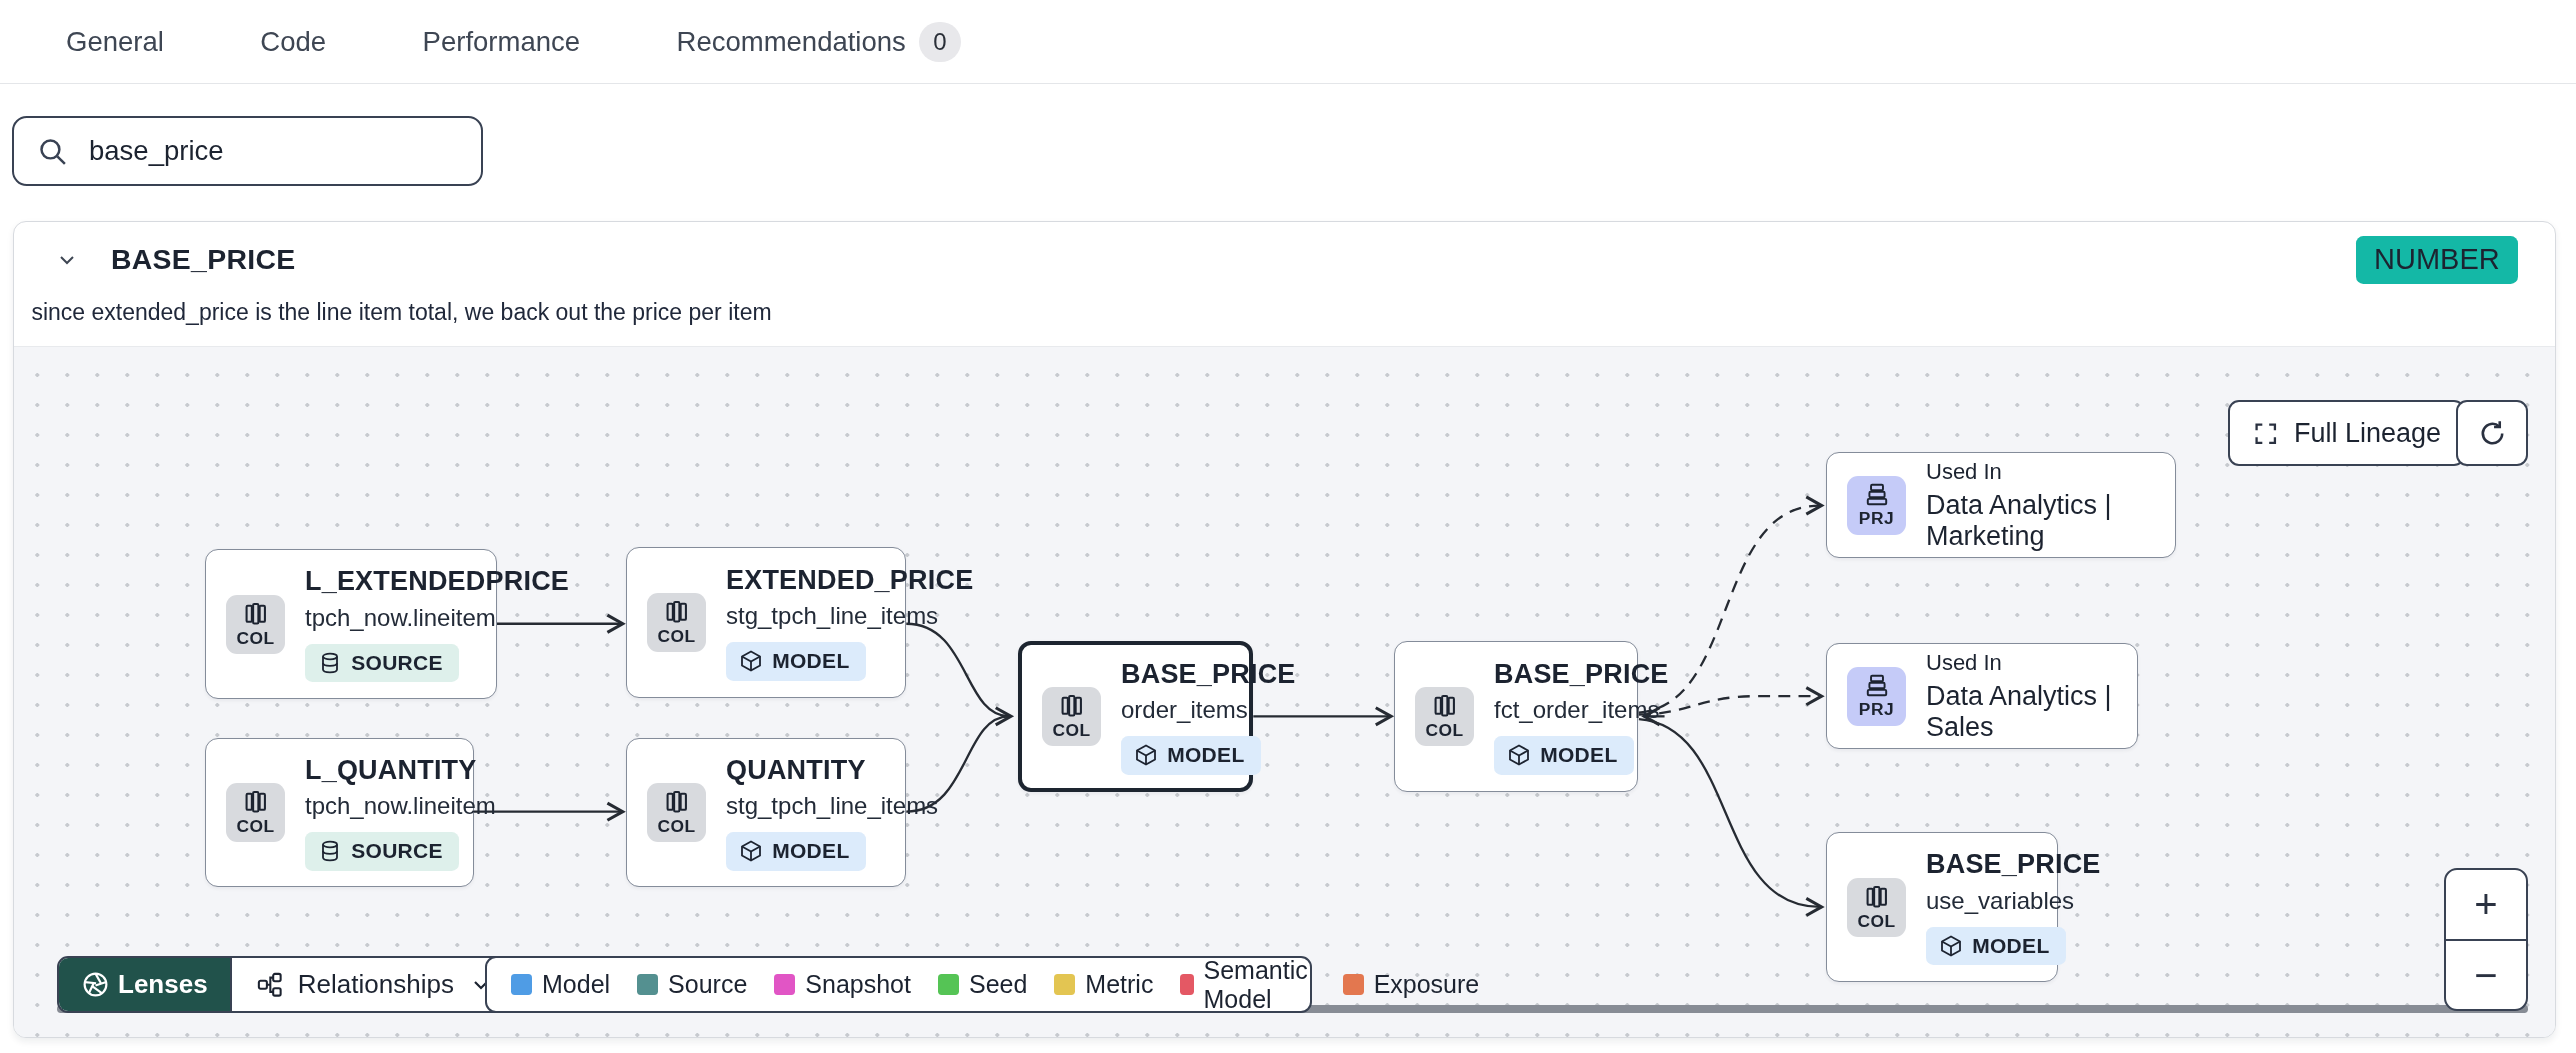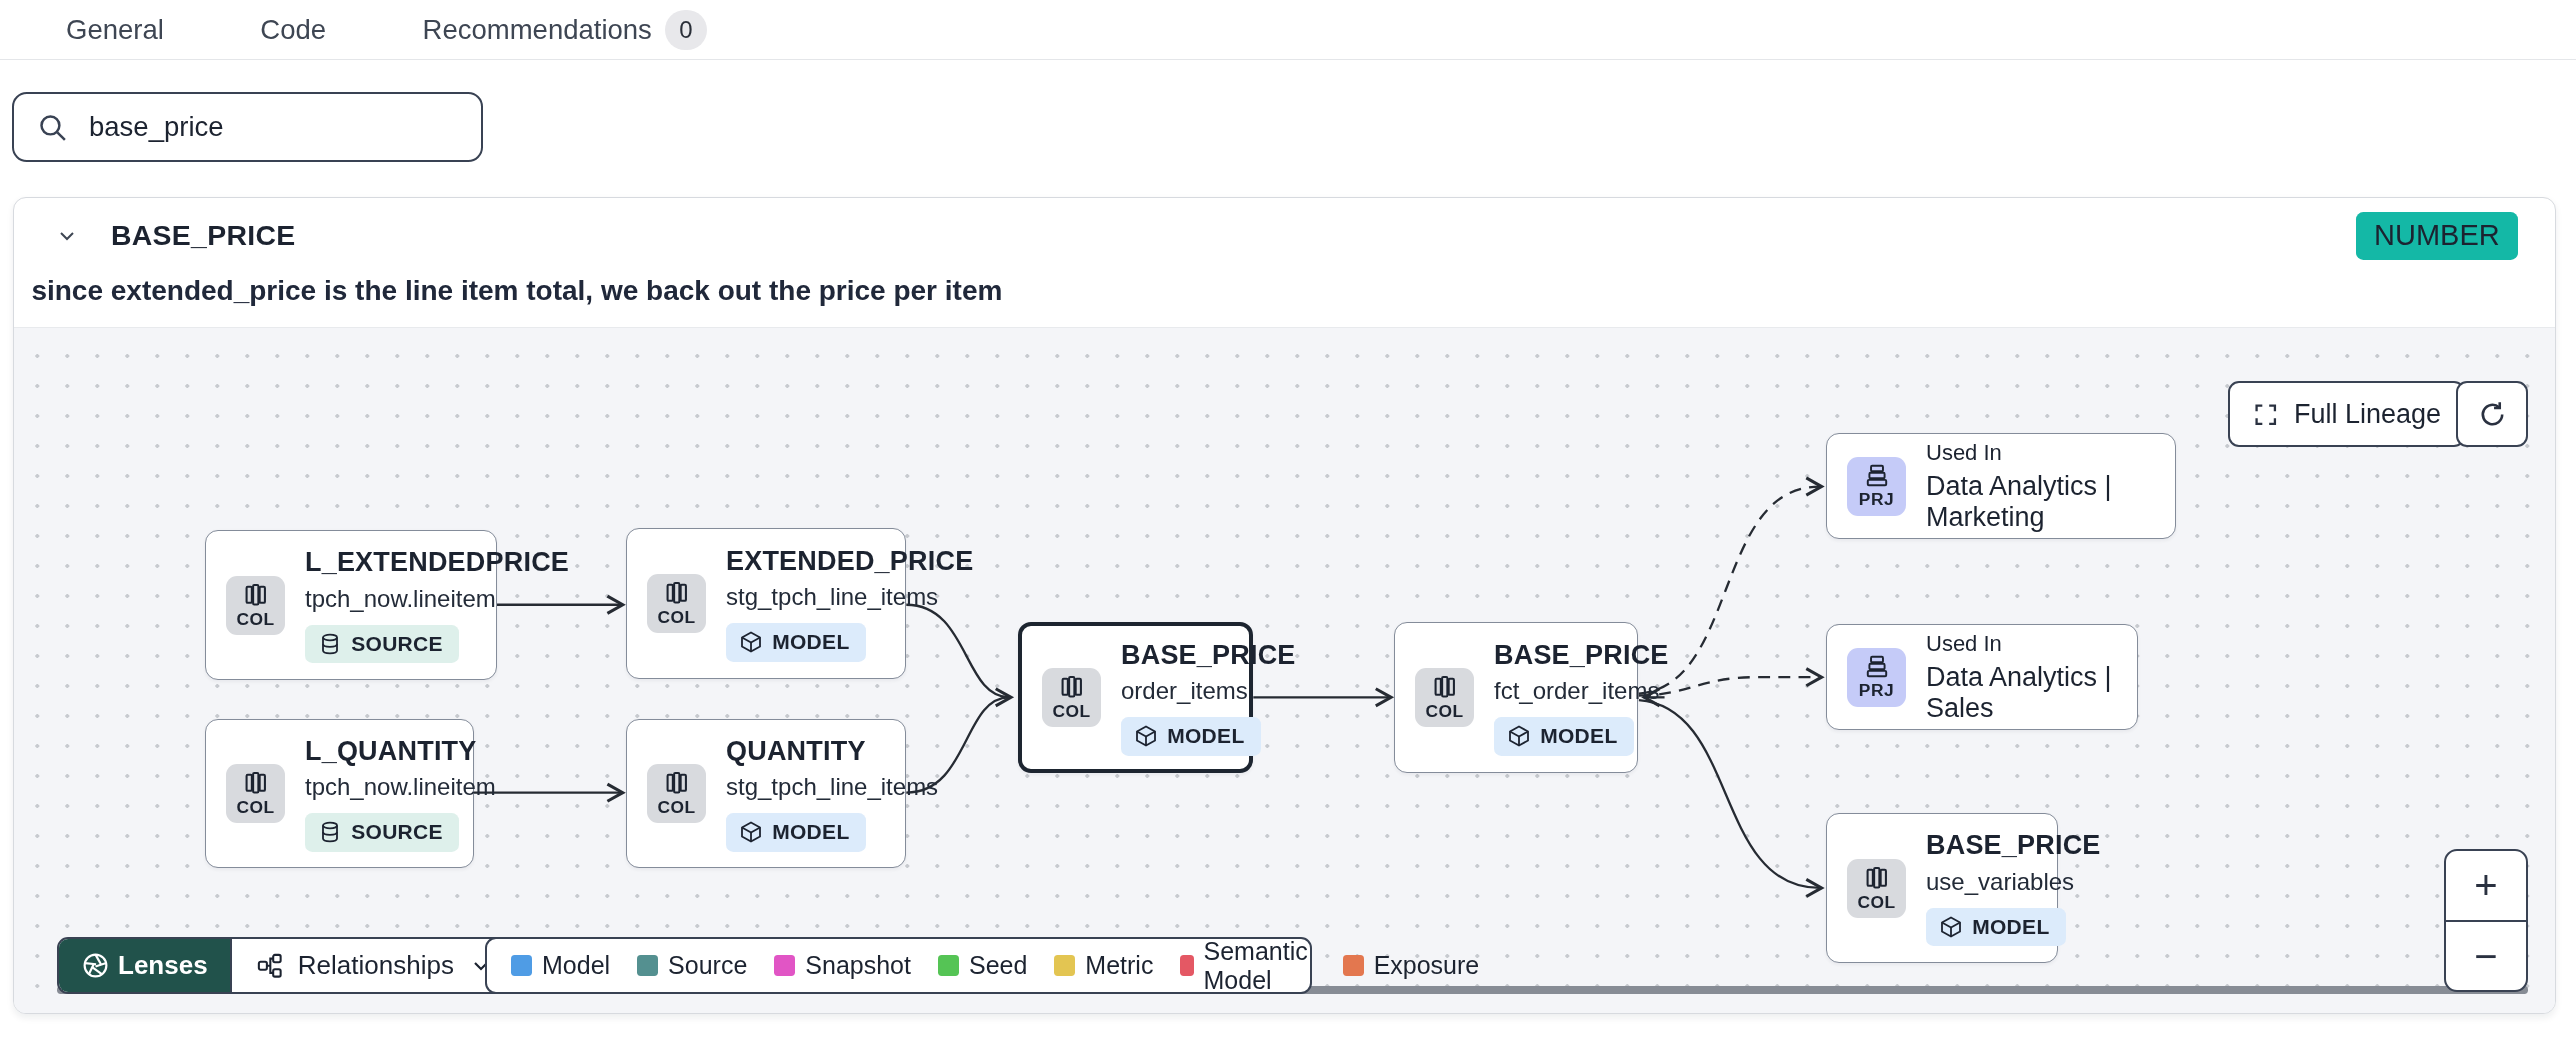--- a/index.html
+++ b/index.html
@@ -1,20 +1,20 @@
 <!DOCTYPE html>
 <html style="font-size:14.7px"><head>
 <meta charset="utf-8">
 <style>
   * { margin:0; padding:0; box-sizing:border-box; }
   html,body { width:2576px; height:1053px; background:#ffffff;
     font-family:"Liberation Sans", sans-serif; color:#1c2330; overflow:hidden; }
 
   
-  .tabbar { height:60px; display:flex; align-items:stretch; padding-left:26px;
+  .tabbar { height:84px; display:flex; align-items:stretch; padding-left:26px;
     border-bottom:1.8px solid #e4e6e9; background:#fff; gap:16.5px; }
   .tab { position:relative; display:flex; align-items:center; gap:13px;
     padding:0 40px; font-size:27.5px; color:#3e4653; cursor:pointer; }
   .tab.active { color:#175a5e; font-weight:700; }
   .tab.active::after { content:""; position:absolute; left:0; right:0; bottom:-1.8px;
     height:7.3px; background:#175a5e; border-radius:1.8px; }
   .new-badge { font-size:21px; font-weight:700; color:#ee6747; letter-spacing:0.5px; }
   .count-badge { min-width:42px; height:40px; padding:0 11px; border-radius:20px;
     background:#e8e8eb; color:#2a2f38; font-size:24px; display:flex;
     align-items:center; justify-content:center; }
@@ -30,21 +30,21 @@
   .panel { margin:35px 20px 0 13px; height:817px; background:#fff;
     border:1.8px solid #d7dadf; border-radius:13px;
     box-shadow:0 3.7px 7.3px rgba(20,26,40,.07); overflow:hidden; }
   .panel-header { height:59px; display:flex; align-items:center; gap:31px;
     padding:16.5px 37px 0 40px; }
   .chevron-btn { width:26px; height:26px; display:flex; align-items:center;
     justify-content:center; cursor:pointer; }
   .col-title { font-size:28.4px; font-weight:700; letter-spacing:0.3px; }
   .type-badge { margin-left:auto; background:#14b8a6; border-radius:7.3px;
     padding:7.3px 18.3px; font-size:29px; color:#1c2330; }
-  .panel-desc { padding:18.3px 18.3px 20px 17.4px; font-size:28px; color:#20283a;font-weight:bold; }
+  .panel-desc { padding:18.3px 18.3px 20px 17.4px; font-size:23px; color:#20283a; }
 
   
   .canvas { position:relative; height:703px; background:#f4f5f8;
     background-image:radial-gradient(circle, #c7cacf 2px, transparent 2.1px);
     background-size:30px 30px; background-position:8.3px 13px;
     border-top:0.9px solid #e8eaed; }
   .edges { position:absolute; inset:0; width:100%; height:100%; }
 
   
   .node { position:absolute; background:#fff; border:1.8px solid #848c9a;
@@ -104,20 +104,23 @@
 <body>
 
 <header class="tabbar">
   <div class="tab">
     <span>General</span>
   </div>
   <div class="tab">
     <span>Code</span>
   </div>
   <div class="tab">
+    <span>Performance</span>
+  </div>
+  <div class="tab">
     <span>Recommendations</span>
     <span class="count-badge">0</span>
   </div>
 </header>
 
 <div class="search-row">
   <div class="search-box">
     <svg class="icon" width="33" height="33" viewBox="0 0 24 24" fill="none" stroke="#394253" stroke-width="1.8">
       <circle cx="10.5" cy="10.5" r="6.5"></circle>
         <line x1="15.5" y1="15.5" x2="21" y2="21"></line>

